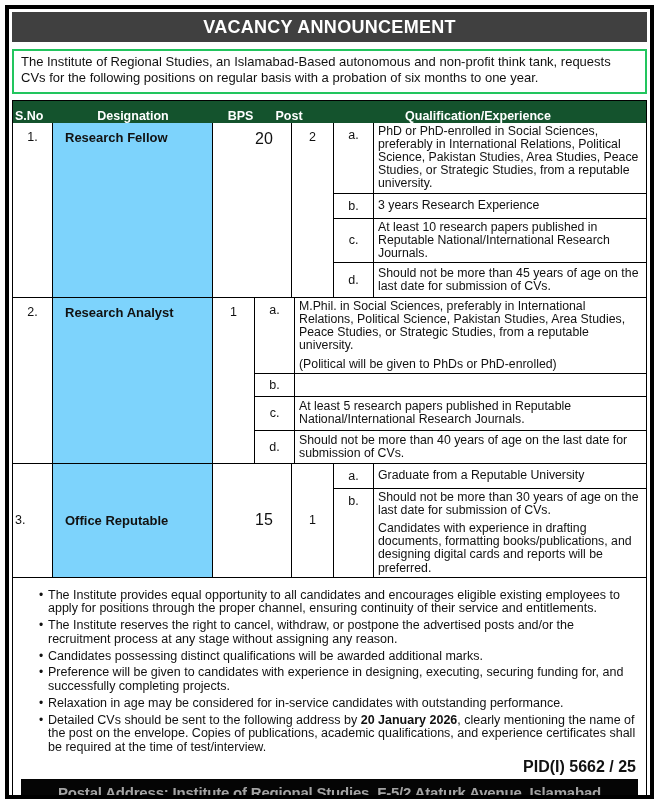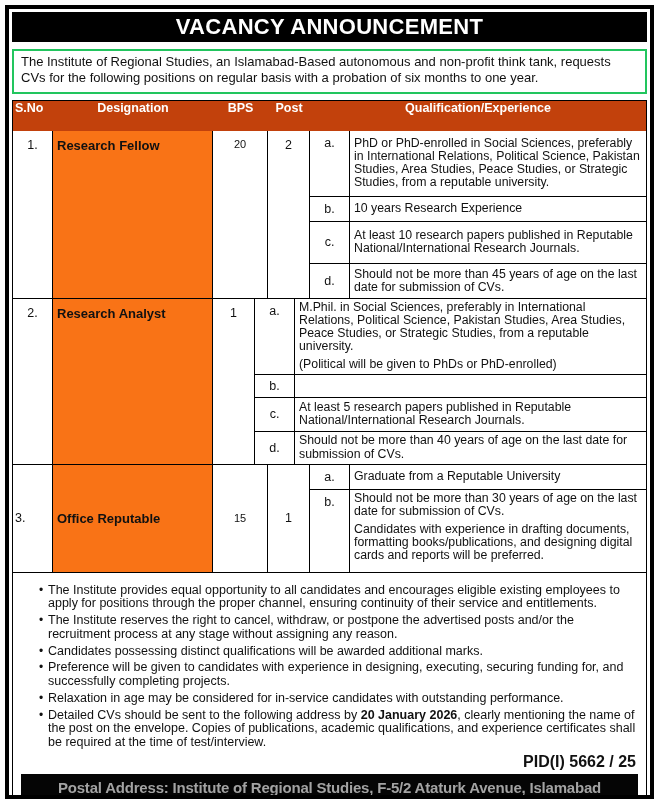--- a/index.html
+++ b/index.html
@@ -8,47 +8,47 @@
   .page {
     position: relative; width: 659px; height: 803px;
     background: #fff; margin: 0 auto; overflow: hidden;
   }
   .frame {
     position: absolute; left: 5px; top: 5px; right: 5px; bottom: 4px;
     border: 4px solid #000; padding: 3px; overflow: hidden; background: #fff;
   }
   
   .title-bar {
-    height: 30px; background: #000000; color: #fff;
+    height: 30px; background: #404040; color: #fff;
     display: flex; align-items: center; justify-content: center;
-    font-size: 22px; font-weight: bold; letter-spacing: 0.3px;
+    font-size: 18px; font-weight: bold; letter-spacing: 0.3px;
     margin-bottom: 7px;
   }
   
   .intro-box {
     border: 2px solid #22c55e; padding: 3px 7px 5px 7px;
     font-size: 13px; line-height: 1.26; margin-bottom: 6px;
   }
   
   .main-box { border: 1px solid #000; }
   .thead {
-    display: flex; background: #c2410c; color: #fff;
-    font-weight: bold; font-size: 12.5px; height: 30px; align-items: flex-start;
+    display: flex; background: #14532d; color: #fff;
+    font-weight: bold; font-size: 12.5px; height: 22px; align-items: flex-end;
   }
   .th-sno  { width: 40px;  padding-left: 2px; }
   .th-desig{ width: 160px; text-align: center; }
   .th-bps  { width: 55px;  text-align: center; }
   .th-post { width: 42px;  text-align: center; }
   .th-qual { flex: 1;      text-align: center; }
 
   .trow { display: flex; border-bottom: 1px solid #000; align-items: stretch; }
   .c-sno   { width: 40px;  border-right: 1px solid #000; font-size: 12.5px; text-align: center; padding-top: 7px; }
-  .c-desig { width: 160px; border-right: 1px solid #000; background: #f97316;
-             font-weight: bold; font-size: 13px; padding: 7px 4px 0 4px; }
-  .c-bps   { width: 55px;  border-right: 1px solid #000; font-size: 11px; text-align: center; padding-top: 7px; }
+  .c-desig { width: 160px; border-right: 1px solid #000; background: #7dd3fc;
+             font-weight: bold; font-size: 13px; padding: 7px 4px 0 12px; }
+  .c-bps   { width: 55px;  border-right: 1px solid #000; font-size: 16px; text-align: center; padding-top: 7px; margin-left: 24px; }
   .c-post  { width: 42px;  border-right: 1px solid #000; font-size: 12.5px; text-align: center; padding-top: 7px; }
   .c-quals { flex: 1; display: flex; flex-direction: column; }
 
   .trow.vcenter .c-sno, .trow.vcenter .c-desig,
   .trow.vcenter .c-bps, .trow.vcenter .c-post {
     display: flex; flex-direction: column; justify-content: center; padding-top: 0;
   }
   .c-sno.flush-left { text-align: left; padding-left: 2px; }
 
   .sub { display: flex; border-bottom: 1px solid #000; align-items: stretch; }
@@ -114,21 +114,21 @@
         <div class="c-quals">
           <div class="sub top h66">
             <div class="sub-letter">a.</div>
             <div class="sub-text">
                 <span>PhD or PhD-enrolled in Social Sciences, preferably in International Relations, Political Science, Pakistan Studies, Area Studies, Peace Studies, or Strategic Studies, from a reputable university.</span>
               </div>
           </div>
           <div class="sub h25">
             <div class="sub-letter">b.</div>
             <div class="sub-text">
-                <span>10 years Research Experience</span>
+                <span>3 years Research Experience</span>
               </div>
           </div>
           <div class="sub h42">
             <div class="sub-letter">c.</div>
             <div class="sub-text">
                 <span>At least 10 research papers published in Reputable National/International Research Journals.</span>
               </div>
           </div>
           <div class="sub h34">
             <div class="sub-letter">d.</div>

